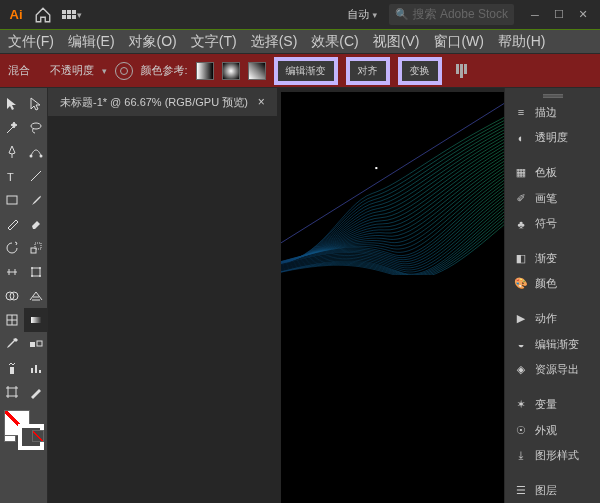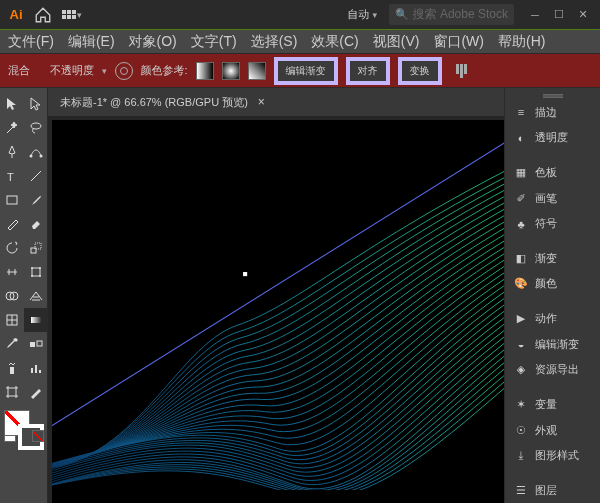--- a/index.html
+++ b/index.html
@@ -38,21 +38,21 @@
 .fill-stroke{grid-column:1/3;height:40px;position:relative;margin-top:6px}
 .fs-fill{position:absolute;width:26px;height:26px;left:4px;top:0;background:#fff;border:1px solid #666}
 .fs-fill::after{content:"";position:absolute;inset:0;background:linear-gradient(45deg,transparent 45%,red 45%,red 55%,transparent 55%)}
 .fs-stroke{position:absolute;width:26px;height:26px;right:4px;bottom:0;border:4px solid #fff;background:#474747}
 .mini-sw{grid-column:1/3;display:flex;gap:2px;padding:2px 4px}
 .mini-sw span{width:12px;height:12px;border:1px solid #666}
 .ms1{background:#fff}
 .ms2{background:linear-gradient(#fff,#000)}
 .ms3{background:#474747;position:relative}
 .ms3::after{content:"";position:absolute;inset:0;background:linear-gradient(45deg,transparent 45%,red 45%,red 55%,transparent 55%)}
-.canvas-area{flex:1;background:#262626;display:flex;flex-direction:column}
+.canvas-area{flex:1;background:#262626;display:flex;flex-direction:row}
 .doc-tab{height:28px;background:#383838;display:flex;align-items:center;padding:0 12px;gap:10px}
 .doc-title{font-size:11px}
 .close-x{font-size:12px;cursor:pointer}
 .canvas{flex:1;background:#000;margin:4px 0 0 4px;position:relative;overflow:hidden}
 .canvas svg{position:absolute;inset:0}
 .right-panels{width:96px;background:#383838;border-left:1px solid #2a2a2a;display:flex;flex-direction:column;padding-top:4px}
 .panel-item{height:26px;display:flex;align-items:center;padding:0 8px;gap:6px;cursor:pointer}
 .panel-ic{width:16px;height:16px;display:flex;align-items:center;justify-content:center}
 .panel-sep{height:10px}
 .panel-grip{height:8px;display:flex;align-items:center;justify-content:center}

